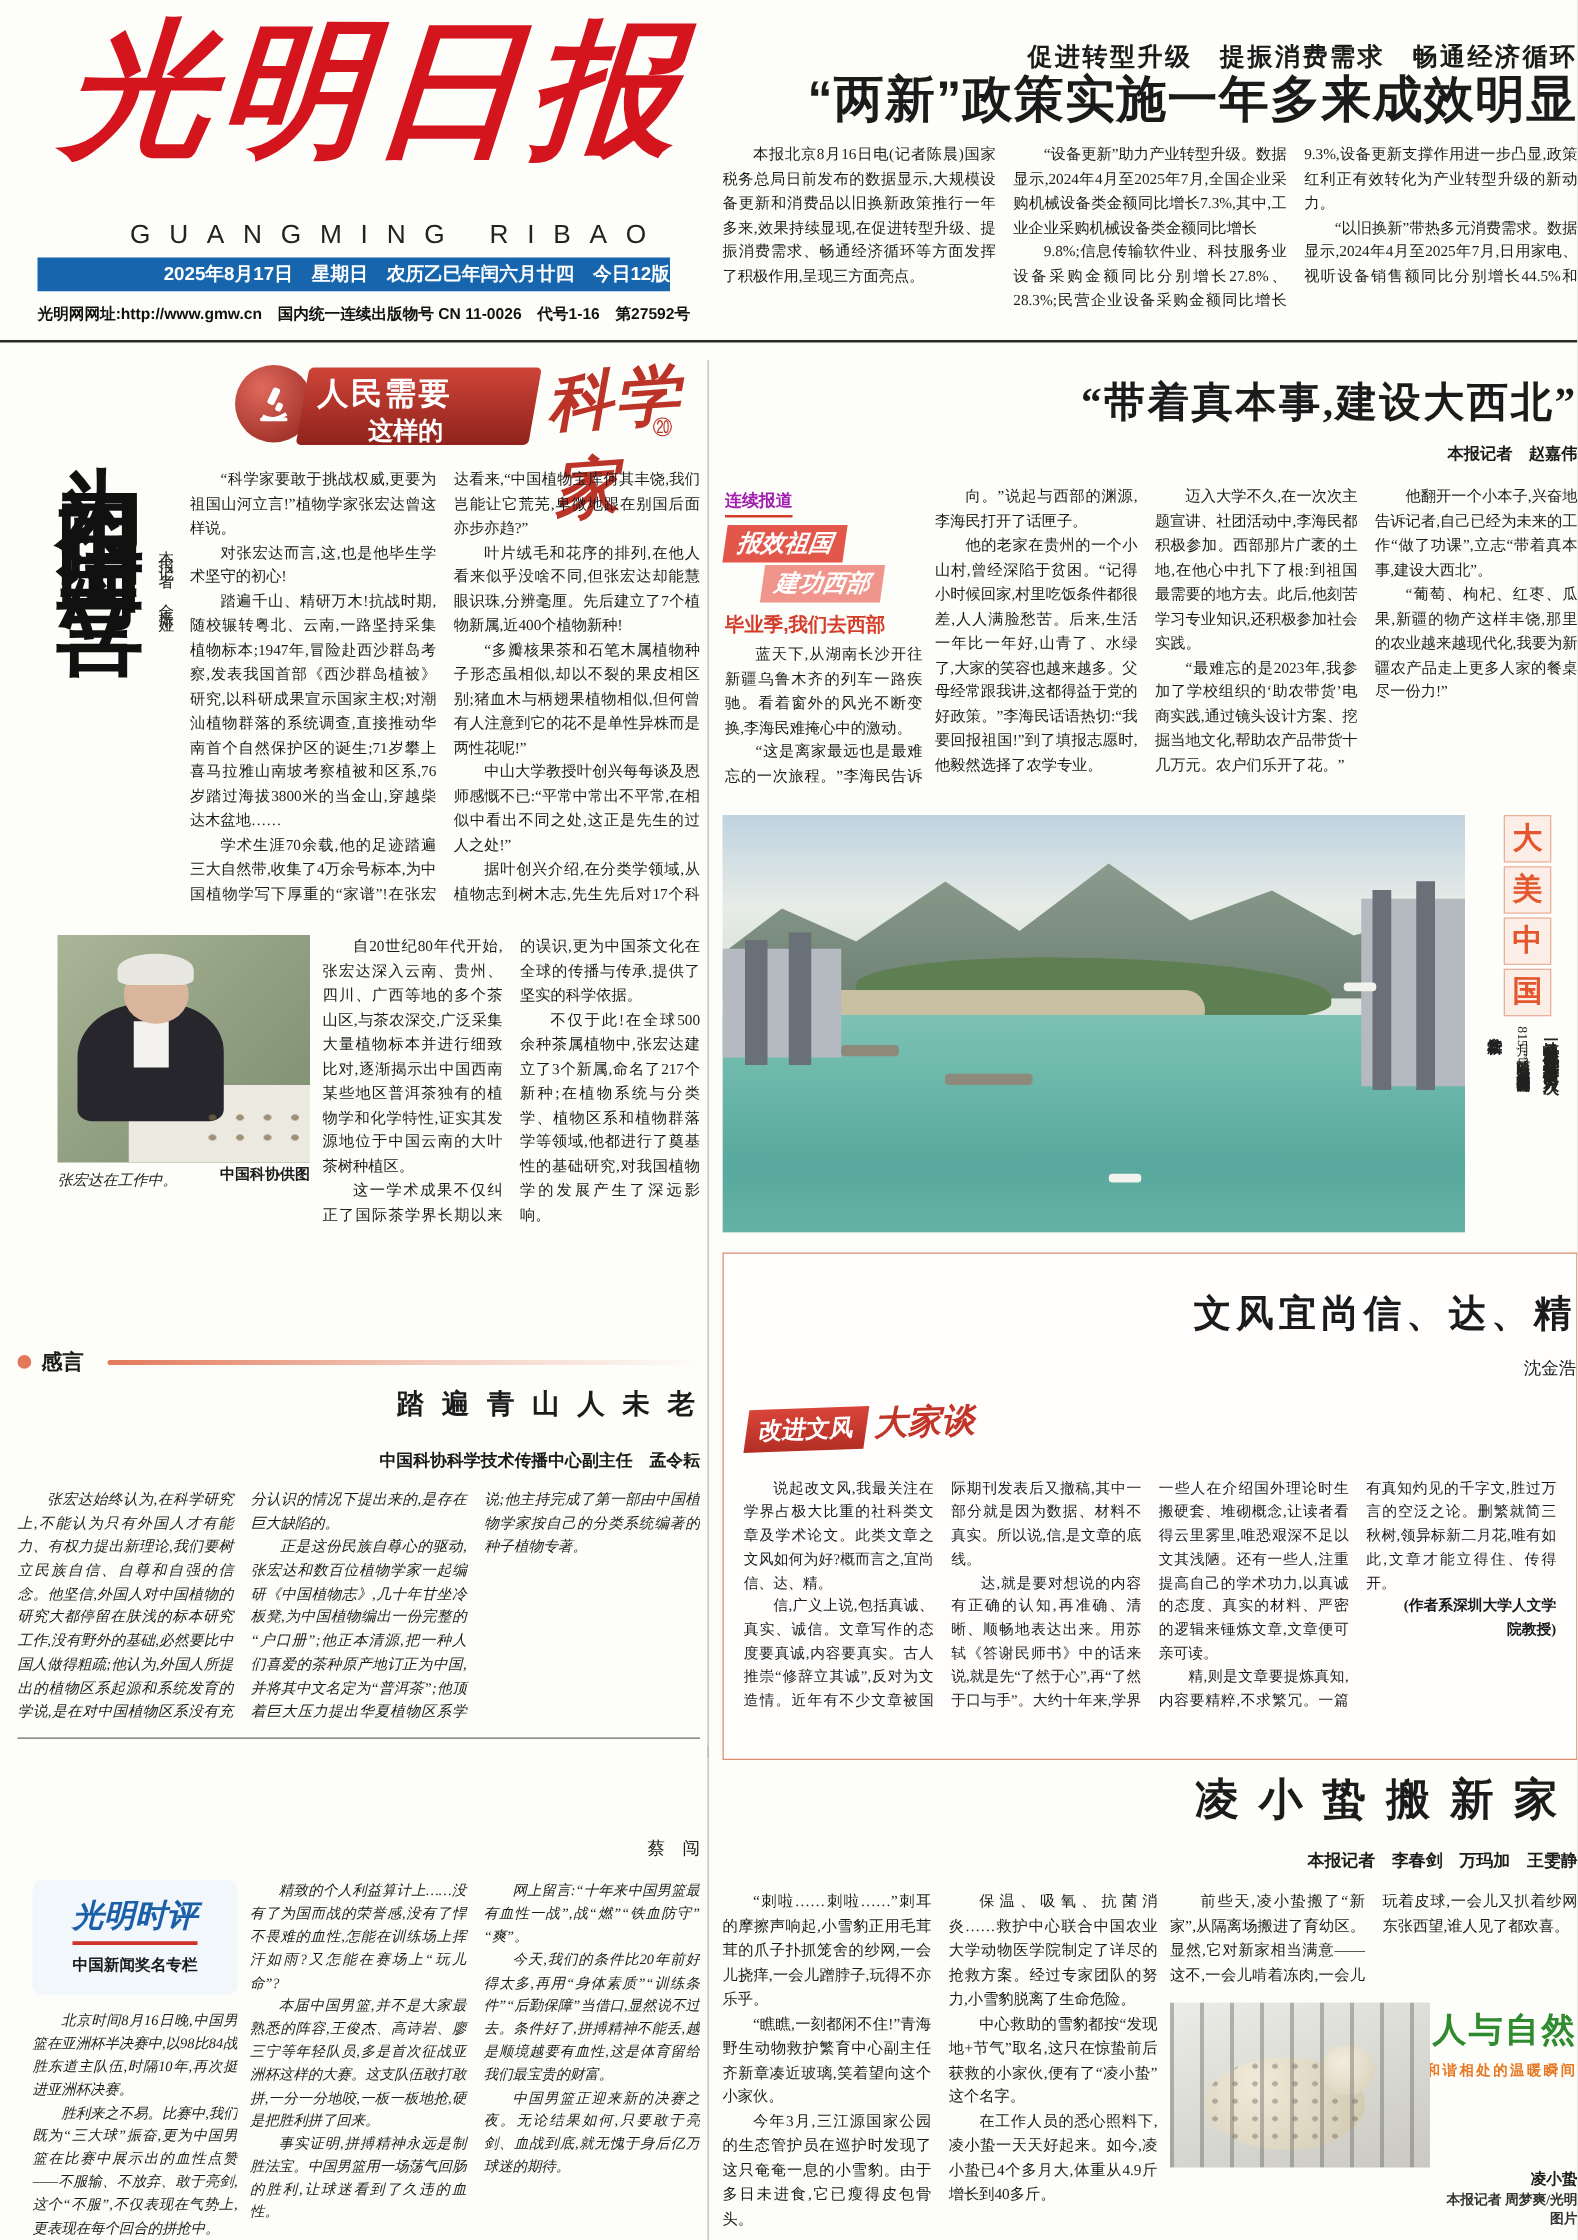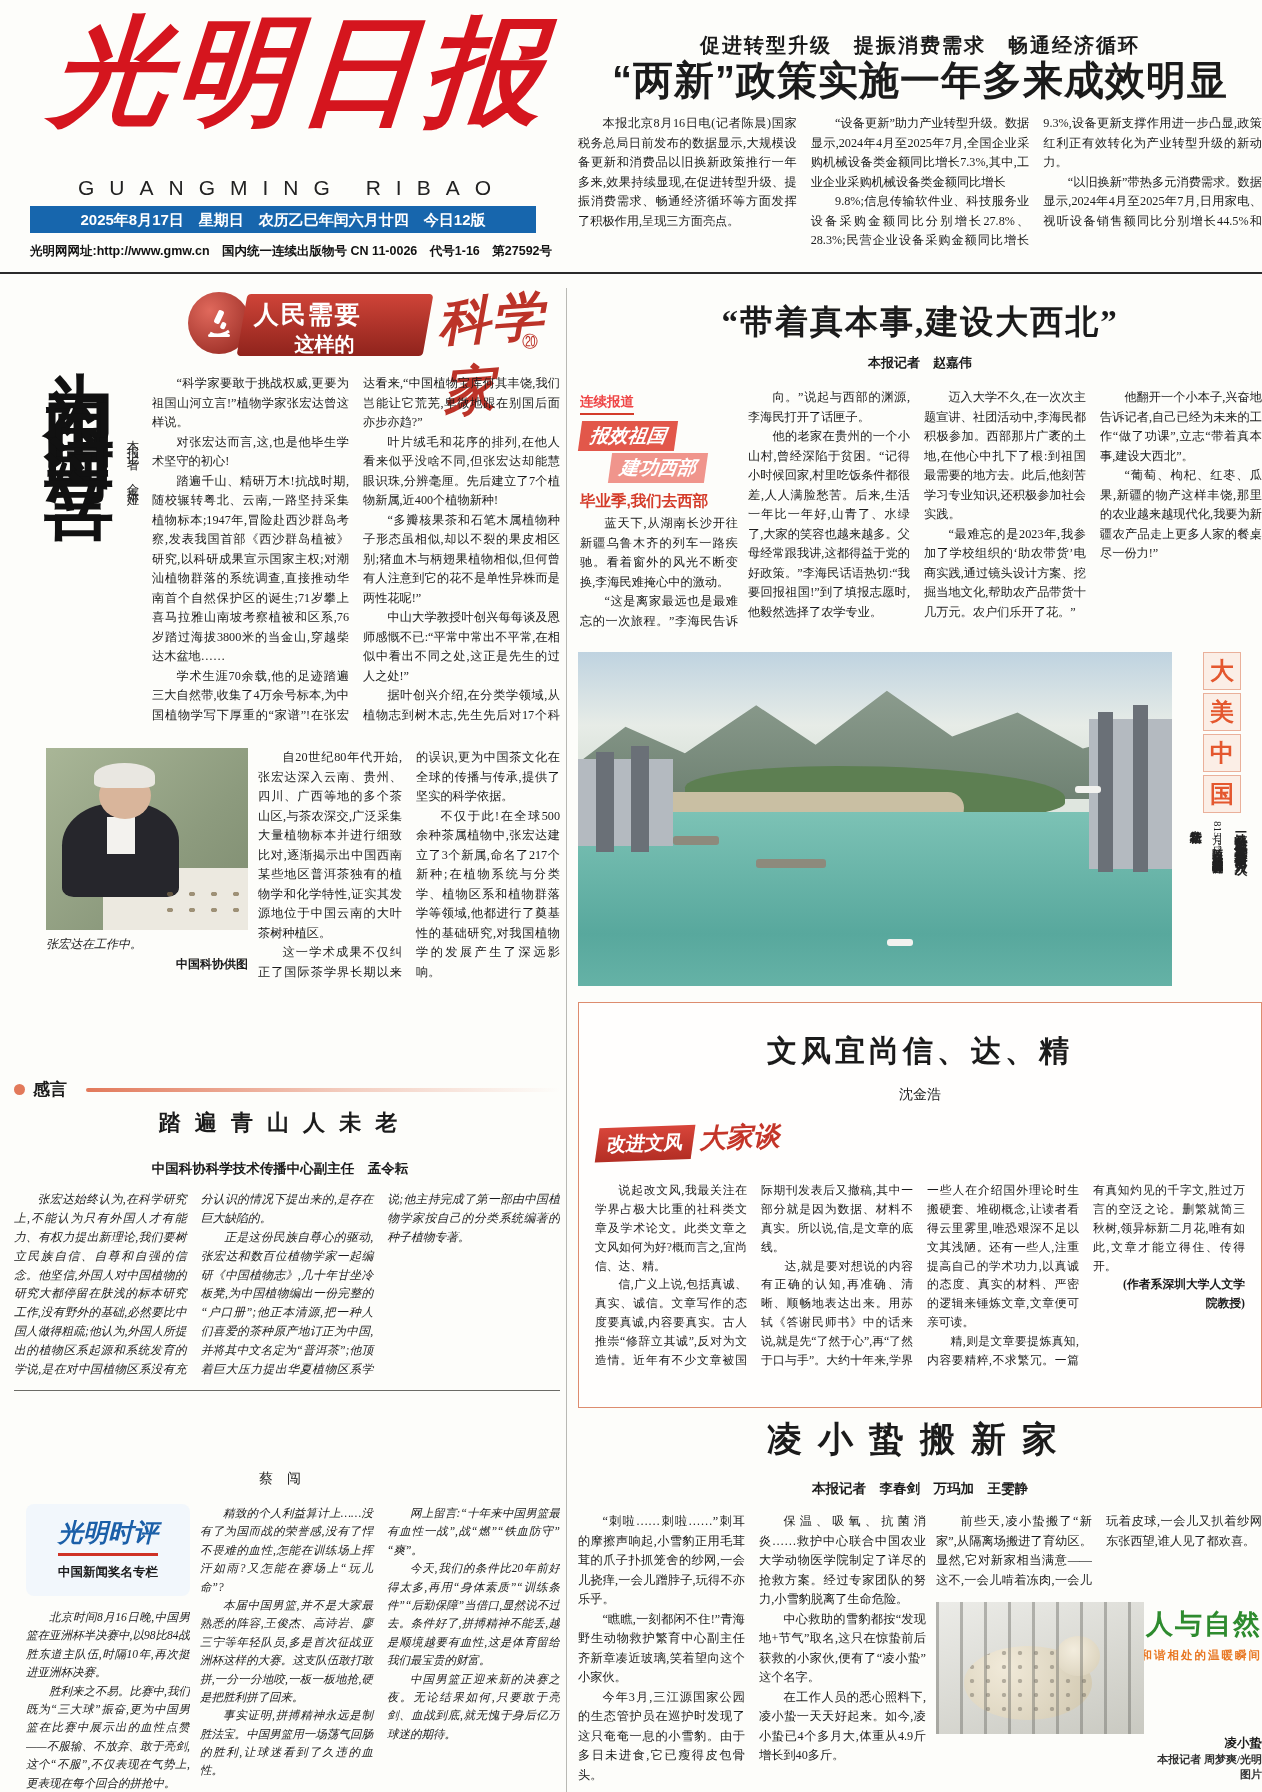--- a/index.html
+++ b/index.html
@@ -1,20 +1,20 @@
 <!DOCTYPE html>
 <html lang="zh"><head>
 <meta charset="utf-8">
 <style>
   html,body{margin:0;padding:0;background:#d9d9d6;}
   .page{position:relative;width:1262px;height:1792px;margin:0 auto;background:#fdfdfa;
         font-family:"Liberation Serif",serif;color:#1b1b1b;overflow:hidden;}
   .abs{position:absolute;}
   .sans{font-family:"Liberation Sans",sans-serif;}
-  .center{text-align:center;}
+  .center{text-align:right;}
   .cols{column-gap:14px;text-align:justify;overflow:hidden;column-fill:auto;}
   .cols p{margin:0;text-indent:2em;line-height:1.6;}
   .rule-h{background:#2b2b2b;height:2px;}
   .rule-v{background:#b9b9b4;width:1px;}
   .thin{height:1px;background:#6b6b66;}
 
   
   .masthead-title{font-size:118px;font-weight:bold;color:#d5151e;font-style:italic;
                   transform:skewX(-4deg);letter-spacing:6px;line-height:1;white-space:nowrap;}
   .masthead-latin{font-size:21px;letter-spacing:15px;color:#222;}
@@ -41,21 +41,21 @@
 
   
   .vert{writing-mode:vertical-rl;}
   .vert-headline{font-size:70px;font-weight:900;letter-spacing:16px;line-height:1;color:#111;}
   .vert-byline{font-size:12.5px;letter-spacing:6px;color:#222;}
 
   .byline{font-size:13px;font-weight:bold;}
   .hl-lg-serif{font-size:33px;font-weight:bold;letter-spacing:2px;}
 
   
-  .tag-red{display:inline-block;color:#ef4444;font-weight:bold;font-size:13.5px;
+  .tag-red{display:inline-block;color:#a21caf;font-weight:bold;font-size:13.5px;
     border-bottom:2px solid #d43c2a;padding-bottom:2px;font-family:Liberation Serif, serif;text-align:center;}
   .blk{display:inline-block;color:#fff;font-weight:bold;font-style:italic;font-size:19px;
     padding:2px 10px;transform:skewX(-8deg);font-family:"Liberation Sans",sans-serif;}
   .blk1{background:#e2574a;}
   .blk2{background:#f0958c;margin-left:30px;margin-top:2px;}
   .badge-bottom{color:#d43c2a;font-weight:bold;font-size:15.5px;margin-top:8px;font-family:"Liberation Sans",sans-serif;}
 
   
   .photo-dam{overflow:hidden;background:linear-gradient(180deg,#bfd3e0 0%,#e7ece7 22%,#dfe6df 30%);}
   .dam-mts{position:absolute;left:0;top:8%;width:100%;height:36%;
@@ -186,21 +186,21 @@
 
   <div class="abs photo-zh" style="left:46px;top:748px;width:202px;height:182px;">
     <div class="zh-paper"></div>
     <div class="zh-suit"></div>
     <div class="zh-shirt"></div>
     <div class="zh-face"></div>
     <div class="zh-hair"></div>
     <div class="zh-spec"></div>
   </div>
   <div class="abs cap-sm" style="left:46px;top:936px;width:202px;">张宏达在工作中。</div>
-  <div class="abs cap-credit" style="left:46px;top:956px;width:202px;">中国科协供图</div>
+  <div class="abs cap-credit" style="left:46px;top:931px;width:202px;">中国科协供图</div>
 
   <div class="abs cols body-sm" style="left:258px;top:748px;width:302px;height:240px;column-count:2;">
       <p>自20世纪80年代开始,张宏达深入云南、贵州、四川、广西等地的多个茶山区,与茶农深交,广泛采集大量植物标本并进行细致比对,逐渐揭示出中国西南某些地区普洱茶独有的植物学和化学特性,证实其发源地位于中国云南的大叶茶树种植区。</p>
       <p>这一学术成果不仅纠正了国际茶学界长期以来的误识,更为中国茶文化在全球的传播与传承,提供了坚实的科学依据。</p>
       <p>不仅于此!在全球500余种茶属植物中,张宏达建立了3个新属,命名了217个新种;在植物系统与分类学、植物区系和植物群落学等领域,他都进行了奠基性的基础研究,对我国植物学的发展产生了深远影响。</p>
     </div>
 
   <div class="abs hl-lg-serif center" style="left:578px;top:300px;width:684px;">“带着真本事,建设大西北”</div>
   <div class="abs byline center" style="left:578px;top:354px;width:684px;">本报记者　赵嘉伟</div>
 

